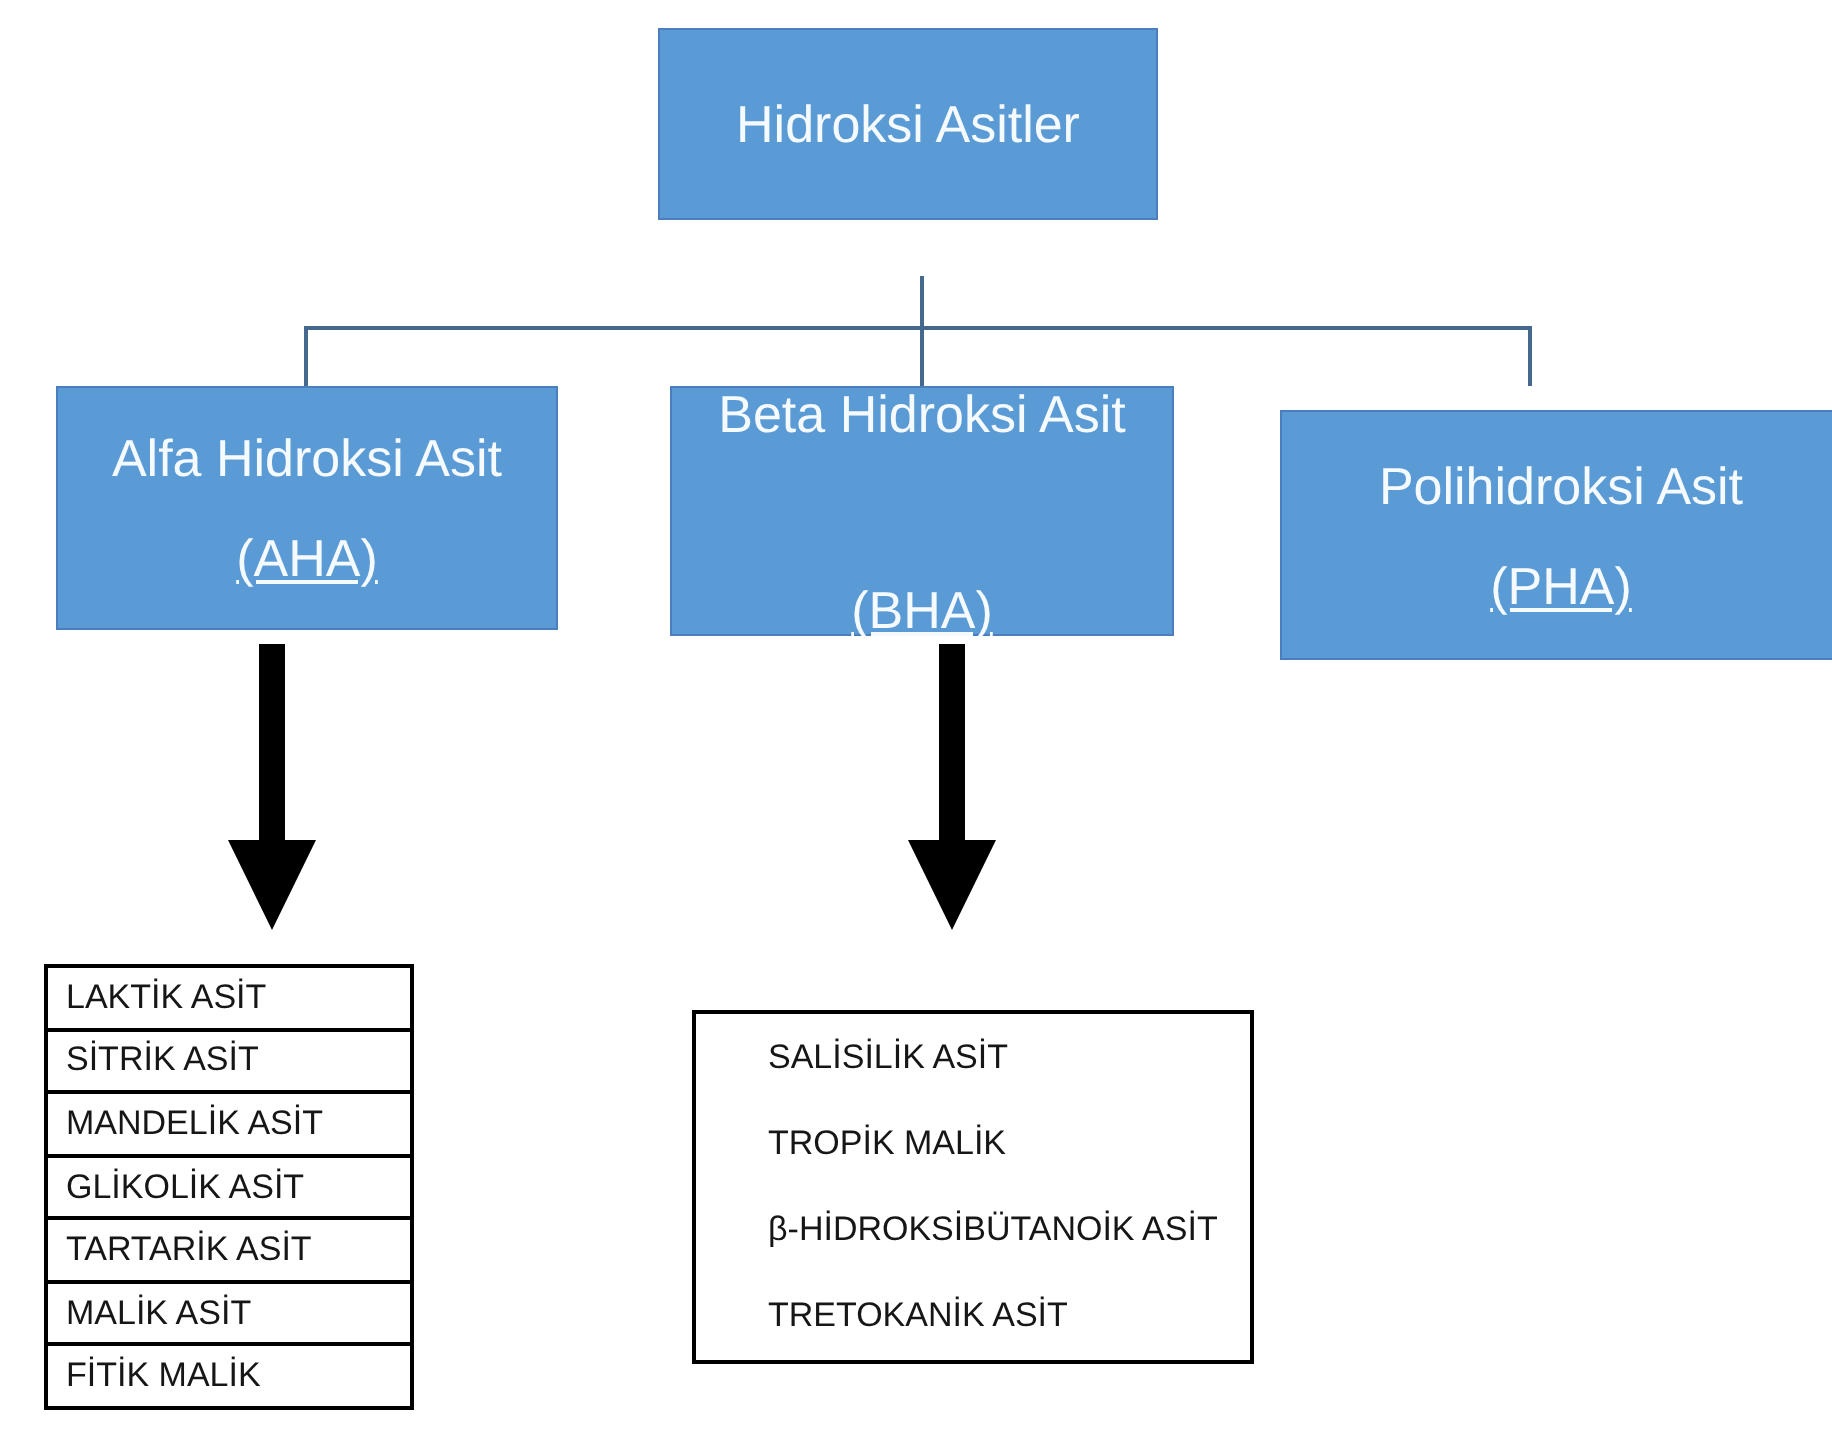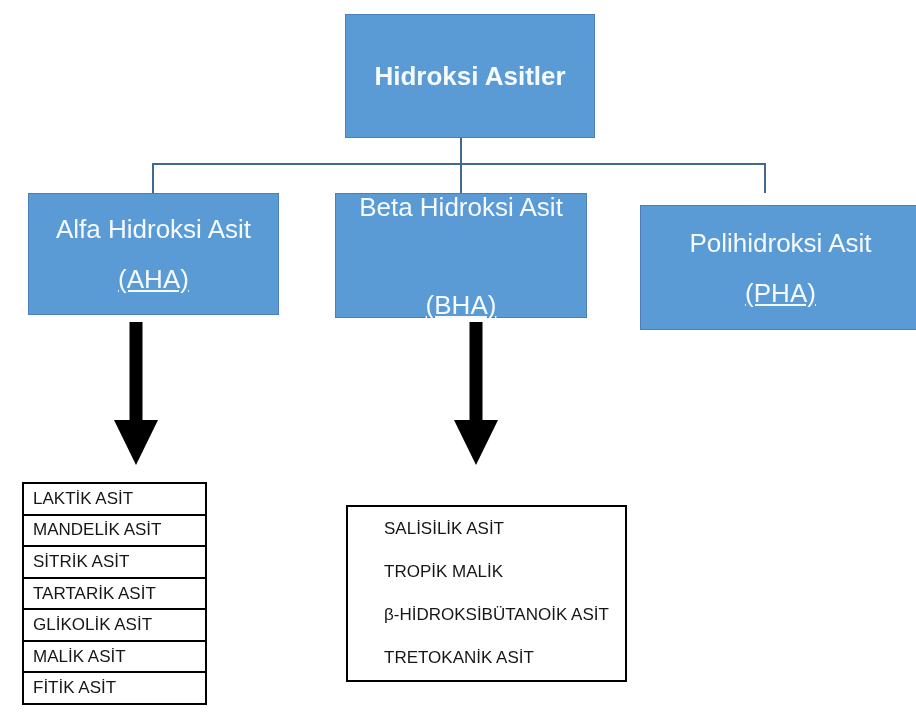--- a/index.html
+++ b/index.html
@@ -20,21 +20,21 @@
     flex-direction: column;
     align-items: center;
     justify-content: center;
     text-align: center;
     box-sizing: border-box;
     font-size: 26px;
     line-height: 1.0;
   }
   .blue-box .line { display: block; }
   .blue-box .line + .line { margin-top: 24px; text-decoration: underline; }
-  #root-box   { left: 345px; top: 14px;  width: 250px; height: 124px; font-weight: bold; }
+  #root-box   { left: 329px; top: 14px;  width: 250px; height: 96px; }
   #aha-box    { left: 28px;  top: 193px; width: 251px; height: 122px; }
   #bha-box    { left: 335px; top: 193px; width: 252px; height: 125px; gap: 48px; }
   #pha-box    { left: 640px; top: 193px; width: 281px; height: 125px; margin-top: 12px; }
 
   .connector { position: absolute; background: #44698f; }
   #conn-root-drop  { left: 460px; top: 138px; width: 2px;   height: 56px; }
   #conn-horizontal { left: 152px; top: 163px; width: 614px; height: 2px; }
   #conn-left-drop  { left: 152px; top: 163px; width: 2px;   height: 30px; }
   #conn-right-drop { left: 764px; top: 163px; width: 2px;   height: 30px; }
 
@@ -114,26 +114,26 @@
     <rect x="15.5" y="0" width="13" height="100" fill="#000000"></rect>
     <polygon points="0,98 44,98 22,143" fill="#000000"></polygon>
   </svg>
   <svg class="big-arrow" id="bha-arrow" viewBox="0 0 44 143" aria-hidden="true">
     <rect x="15.5" y="0" width="13" height="100" fill="#000000"></rect>
     <polygon points="0,98 44,98 22,143" fill="#000000"></polygon>
   </svg>
 
   <div id="aha-table">
       <div class="row">LAKTİK ASİT</div>
+      <div class="row">SİTRİK ASİT</div>
       <div class="row">MANDELİK ASİT</div>
-      <div class="row">SİTRİK ASİT</div>
+      <div class="row">GLİKOLİK ASİT</div>
       <div class="row">TARTARİK ASİT</div>
-      <div class="row">GLİKOLİK ASİT</div>
       <div class="row">MALİK ASİT</div>
-      <div class="row">FİTİK ASİT</div>
+      <div class="row">FİTİK MALİK</div>
     </div>
 
   <div id="bha-listbox">
       <div class="row">SALİSİLİK ASİT</div>
       <div class="row">TROPİK MALİK</div>
       <div class="row">β-HİDROKSİBÜTANOİK ASİT</div>
       <div class="row">TRETOKANİK ASİT</div>
     </div>
 
 </div>

